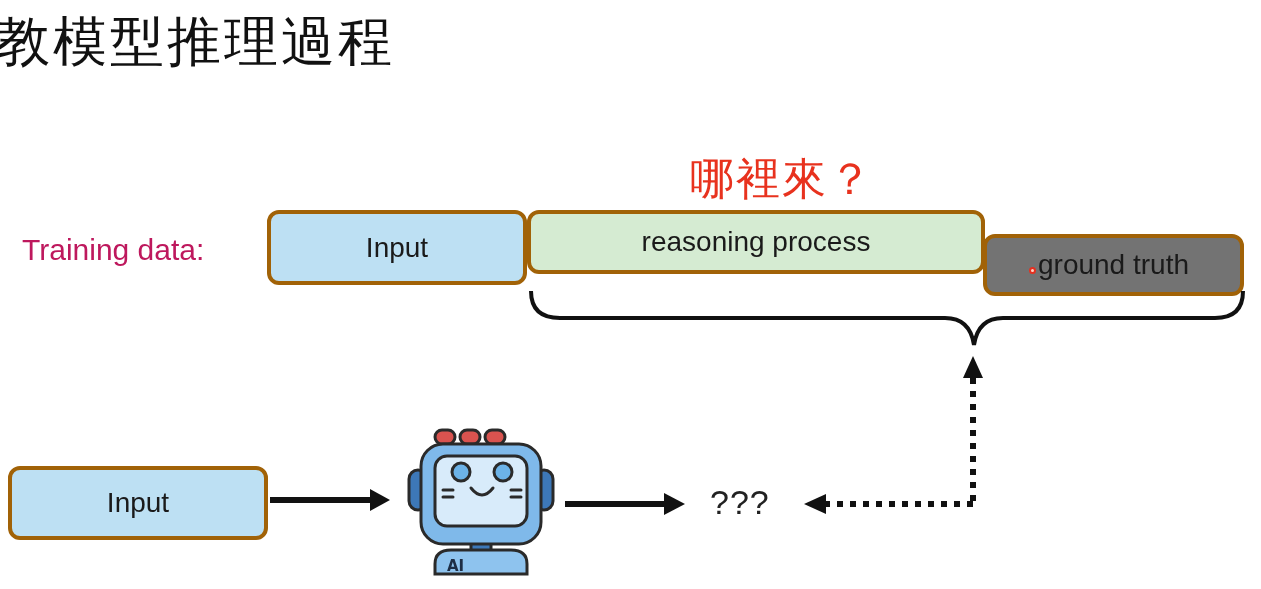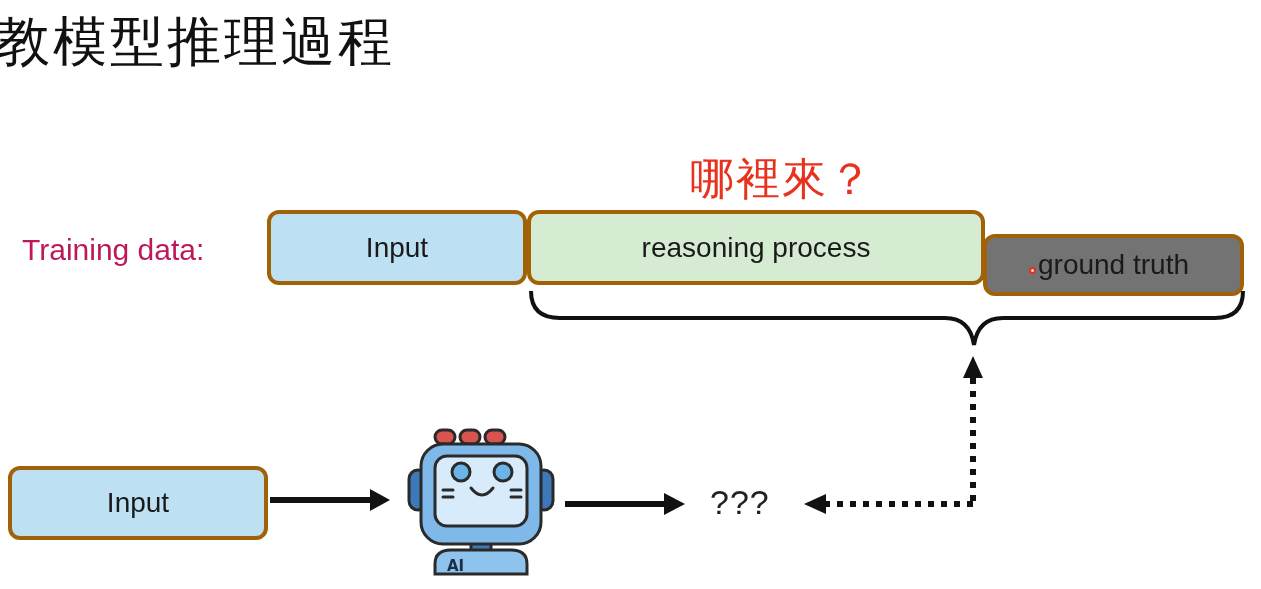--- a/index.html
+++ b/index.html
@@ -2,21 +2,21 @@
 <html><head>
   <meta charset="utf-8">
   <style>
     html, body { margin: 0; padding: 0; background: #ffffff; }
     body { width: 1261px; height: 589px; position: relative; overflow: hidden; font-family: "DejaVu Sans", sans-serif; color: #111; }
     .title { position: absolute; left: -4px; top: 6px; font-size: 54px; letter-spacing: 3px; color: #111; font-family: "DejaVu Sans", sans-serif; line-height: 72px; white-space: nowrap; }
     .question { position: absolute; left: 690px; top: 154px; font-size: 44px; color: #e8321e; font-family: "DejaVu Sans", sans-serif; line-height: 50px; white-space: nowrap; letter-spacing: 2px; }
     .train-label { position: absolute; left: 22px; top: 230px; font-size: 30px; color: #be185d; font-family: "Liberation Sans", sans-serif; line-height: 40px; white-space: nowrap; }
     .box { position: absolute; box-sizing: border-box; border: 4px solid #a16207; border-radius: 12px; display: flex; align-items: center; justify-content: center; font-family: "Liberation Sans", sans-serif; color: #1a1a1a; font-size: 28px; white-space: nowrap; }
     .box-input-top { left: 267px; top: 210px; width: 260px; height: 75px; background: #bde0f3; }
-    .box-reasoning { left: 527px; top: 210px; width: 458px; height: 75px; background: #d5ebd2; }
+    .box-reasoning { left: 527px; top: 210px; width: 458px; height: 64px; background: #d5ebd2; }
     .box-truth { left: 983px; top: 210px; width: 261px; height: 62px; background: #737373; margin-top: 24px; }
     .box-input-bottom { left: 8px; top: 466px; width: 260px; height: 74px; background: #bde0f3; }
     .qqq { position: absolute; left: 710px; top: 480px; font-size: 34px; color: #222; font-family: "Liberation Sans", sans-serif; line-height: 44px; letter-spacing: 1px; }
     .cursor-dot { position: absolute; left: 1029px; top: 267px; width: 7px; height: 7px; border-radius: 50%; border: 2px solid #e53020; background: #ffd6c8; box-sizing: border-box; }
     svg.overlay { position: absolute; left: 0; top: 0; }
   </style>
 </head>
 <body>
 
 <div class="title">教模型推理過程</div>

